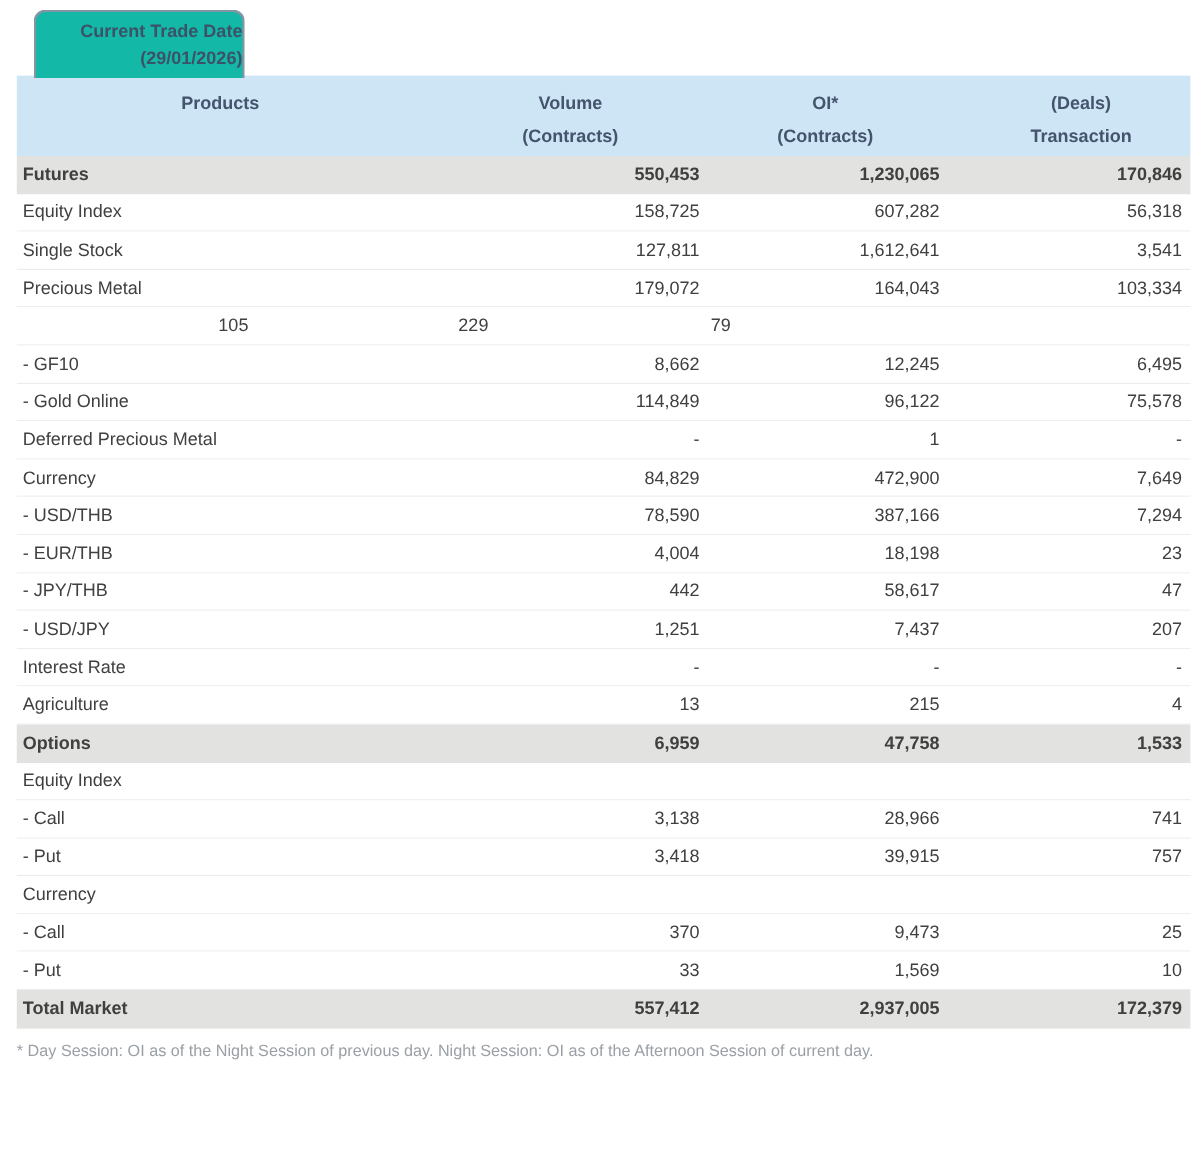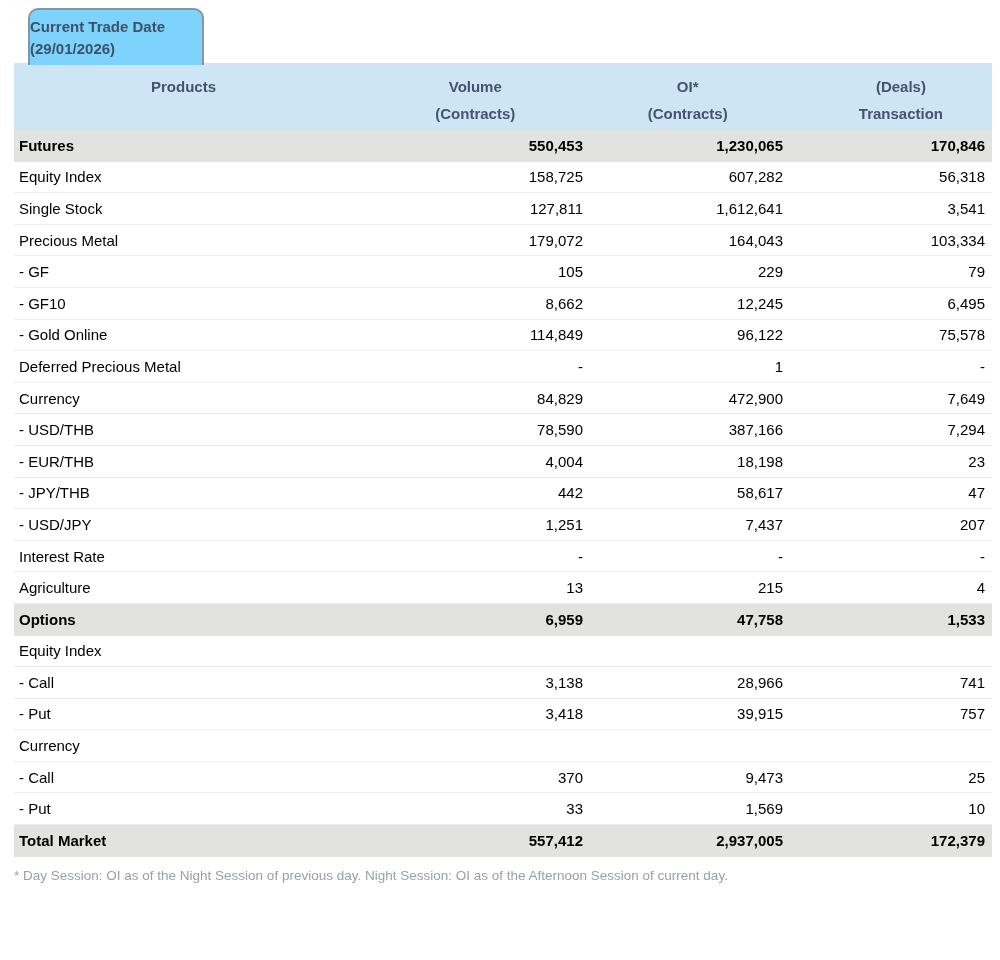--- a/index.html
+++ b/index.html
@@ -7,25 +7,25 @@
     width: 1000px; height: 960px;
     background: #ffffff;
     font-family: "Liberation Sans", sans-serif;
     overflow: hidden;
     position: relative;
   }
   .tab {
     position: absolute;
     left: 28px; top: 8px;
     width: 176px; height: 57px;
-    background: #7dd3fc;
+    background: #14b8a6;
     border: 2px solid #8495a4;
     border-bottom: none;
     border-radius: 10px 10px 0 0;
-    text-align: left;
+    text-align: right;
     padding-top: 6px;
     z-index: 2;
     cursor: pointer;
   }
   .tab .tab-line {
     font-size: 15px;
     font-weight: 700;
     color: #3c5268;
     line-height: 22px;
   }
@@ -52,21 +52,21 @@
   .col-volume     { width: 200px; }
   .col-oi         { width: 200px; }
   .col-transaction{ width: 202px; }
   .row {
     display: flex;
     height: 31.6px;
     align-items: center;
     border-bottom: 1px solid #ededed;
     background: #ffffff;
     font-size: 15px;
-    color: #000000;
+    color: #404040;
   }
   .row.section {
     background: #e2e2e0;
     font-weight: 700;
     border-bottom: 1px solid #e2e2e0;
   }
   .cell { overflow: hidden; white-space: nowrap; }
   .cell.product { width: 376px; text-align: left; padding-left: 5px; }
   .cell.num     { width: 200px; text-align: right; padding-right: 7px; }
   .cell.num.last{ width: 202px; }
@@ -124,21 +124,20 @@
         <div class="cell num">1,612,641</div>
         <div class="cell num last">3,541</div>
       </div>
       <div class="row">
         <div class="cell product">Precious Metal</div>
         <div class="cell num">179,072</div>
         <div class="cell num">164,043</div>
         <div class="cell num last">103,334</div>
       </div>
       <div class="row">
-        <div class="cell product">- GF</div>
         <div class="cell num">105</div>
         <div class="cell num">229</div>
         <div class="cell num last">79</div>
       </div>
       <div class="row">
         <div class="cell product">- GF10</div>
         <div class="cell num">8,662</div>
         <div class="cell num">12,245</div>
         <div class="cell num last">6,495</div>
       </div>

